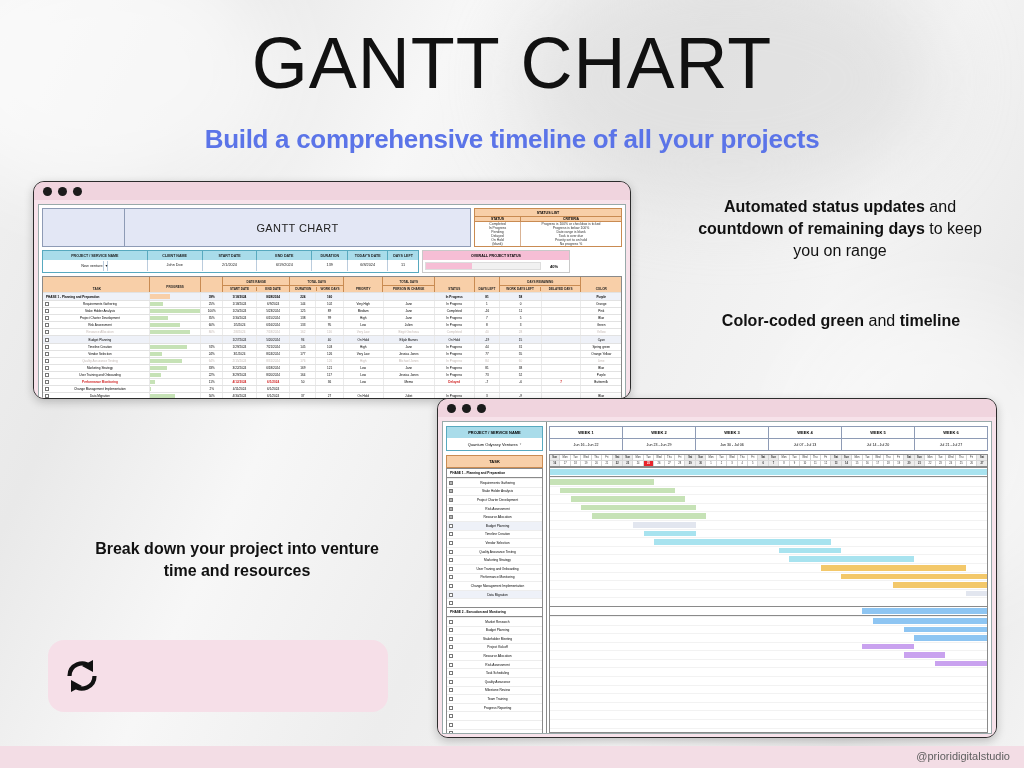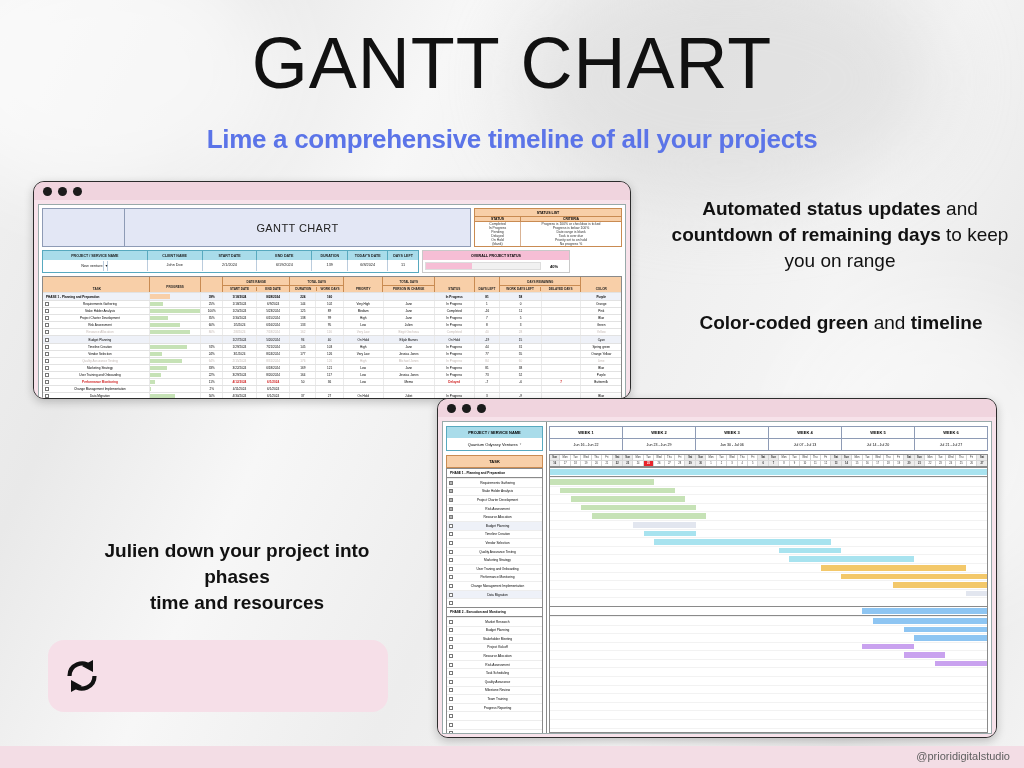--- a/index.html
+++ b/index.html
@@ -117,42 +117,42 @@
   .g-day .dn { padding:1px 0; color:#333;}
   .g-day .dd { padding:1px 0; color:#333; border-top:1px solid #d6d6d6;}
   .g-day.sat, .g-day.sun { background:#ececec; font-weight:bold;}
   .g-day.today .dd { background:#e8232a; color:#fff; font-weight:bold;}
   .g-bars { flex:1; border:1px solid #8a8a8a; border-top:none; position:relative; overflow:hidden;}
   .g-bandrow { height:8.6px; border-top:1px solid #f2f2f2; position:relative;}
   .g-bandrow.phase { height:10px; border-top:1px solid #8a8a8a; border-bottom:1px solid #8a8a8a;}
   .bar { position:absolute; top:1px; bottom:1px; border-radius:0; }
 
   
-  .anno { position:absolute; font-size:19px; color:#111; line-height:1.38; text-align:center;}
+  .anno { position:absolute; font-size:16px; color:#111; line-height:1.38; text-align:center;}
   .anno b { font-weight:bold; }
   .svg-layer { position:absolute; inset:0; pointer-events:none; }
   .sync {
     position:absolute; left:48px; top:640px; width:340px; height:72px;
     background:#f6dfe8; border-radius:16px; display:flex; align-items:center; gap:10px; padding:0 14px;
   }
   .sync .txt { font-size:13px; font-weight:bold; color:#111; text-align:center; line-height:1.36; flex:1;}
   .wm { position:absolute; right:14px; bottom:6px; font-size:11px; color:#5f5f5f;}
   .pink-strip { position:absolute; left:0; bottom:0; width:100%; height:22px; background:#f3dde5;}
 </style>
 </head>
 <body>
 
 <div class="page">
 
   <div class="bg-blotch" style="left:-80px;top:-60px;width:360px;height:260px;background:rgba(255,255,255,.6)"></div>
   <div class="bg-blotch" style="left:520px;top:-40px;width:420px;height:240px;background:rgba(215,215,215,.55)"></div>
   <div class="bg-blotch" style="right:-60px;top:300px;width:300px;height:300px;background:rgba(255,255,255,.5)"></div>
 
   <div class="title">GANTT CHART</div>
-  <div class="subtitle">Lime a comprehensive timeline of all your projects</div>
+  <div class="subtitle">Build a comprehensive timeline of all your projects</div>
 
   <div class="win" id="win1">
     <div class="win-bar">
       <span class="dot"></span>
       <span class="dot"></span>
       <span class="dot"></span>
     </div>
     <div class="win-body">
       <div class="sheet">
 
@@ -1043,21 +1043,21 @@
     <div><b>Automated status updates</b><span> and</span></div>
     <div><b>countdown of remaining days</b><span> to keep</span></div>
     <div>you on range</div>
   </div>
 
   <div class="anno" id="anno-color" style="left:676px; top:310px; width:330px;">
     <div><b>Color-coded green</b><span> and </span><b>timeline</b></div>
   </div>
 
   <div class="anno" id="anno-phases" style="left:72px; top:538px; width:330px;">
-    <div><b>Julien down your project into phases</b></div>
+    <div><b>Break down your project into venture</b></div>
     <div><b>time and resources</b></div>
   </div>
 
   <div class="sync">
     <svg width="40" height="40" viewBox="0 0 40 40">
       <path d="M20 6 A14 14 0 0 1 33 16 L27 16 L34 24 L40 15 L33 15" fill="none"></path>
       <path d="M7.5 20 a12.5 12.5 0 0 1 21-9.2" fill="none" stroke="#111" stroke-width="4.2"></path>
       <polygon points="31,4 31,16 20,10" fill="#111"></polygon>
       <path d="M32.5 20 a12.5 12.5 0 0 1 -21 9.2" fill="none" stroke="#111" stroke-width="4.2"></path>
       <polygon points="9,36 9,24 20,30" fill="#111"></polygon>

